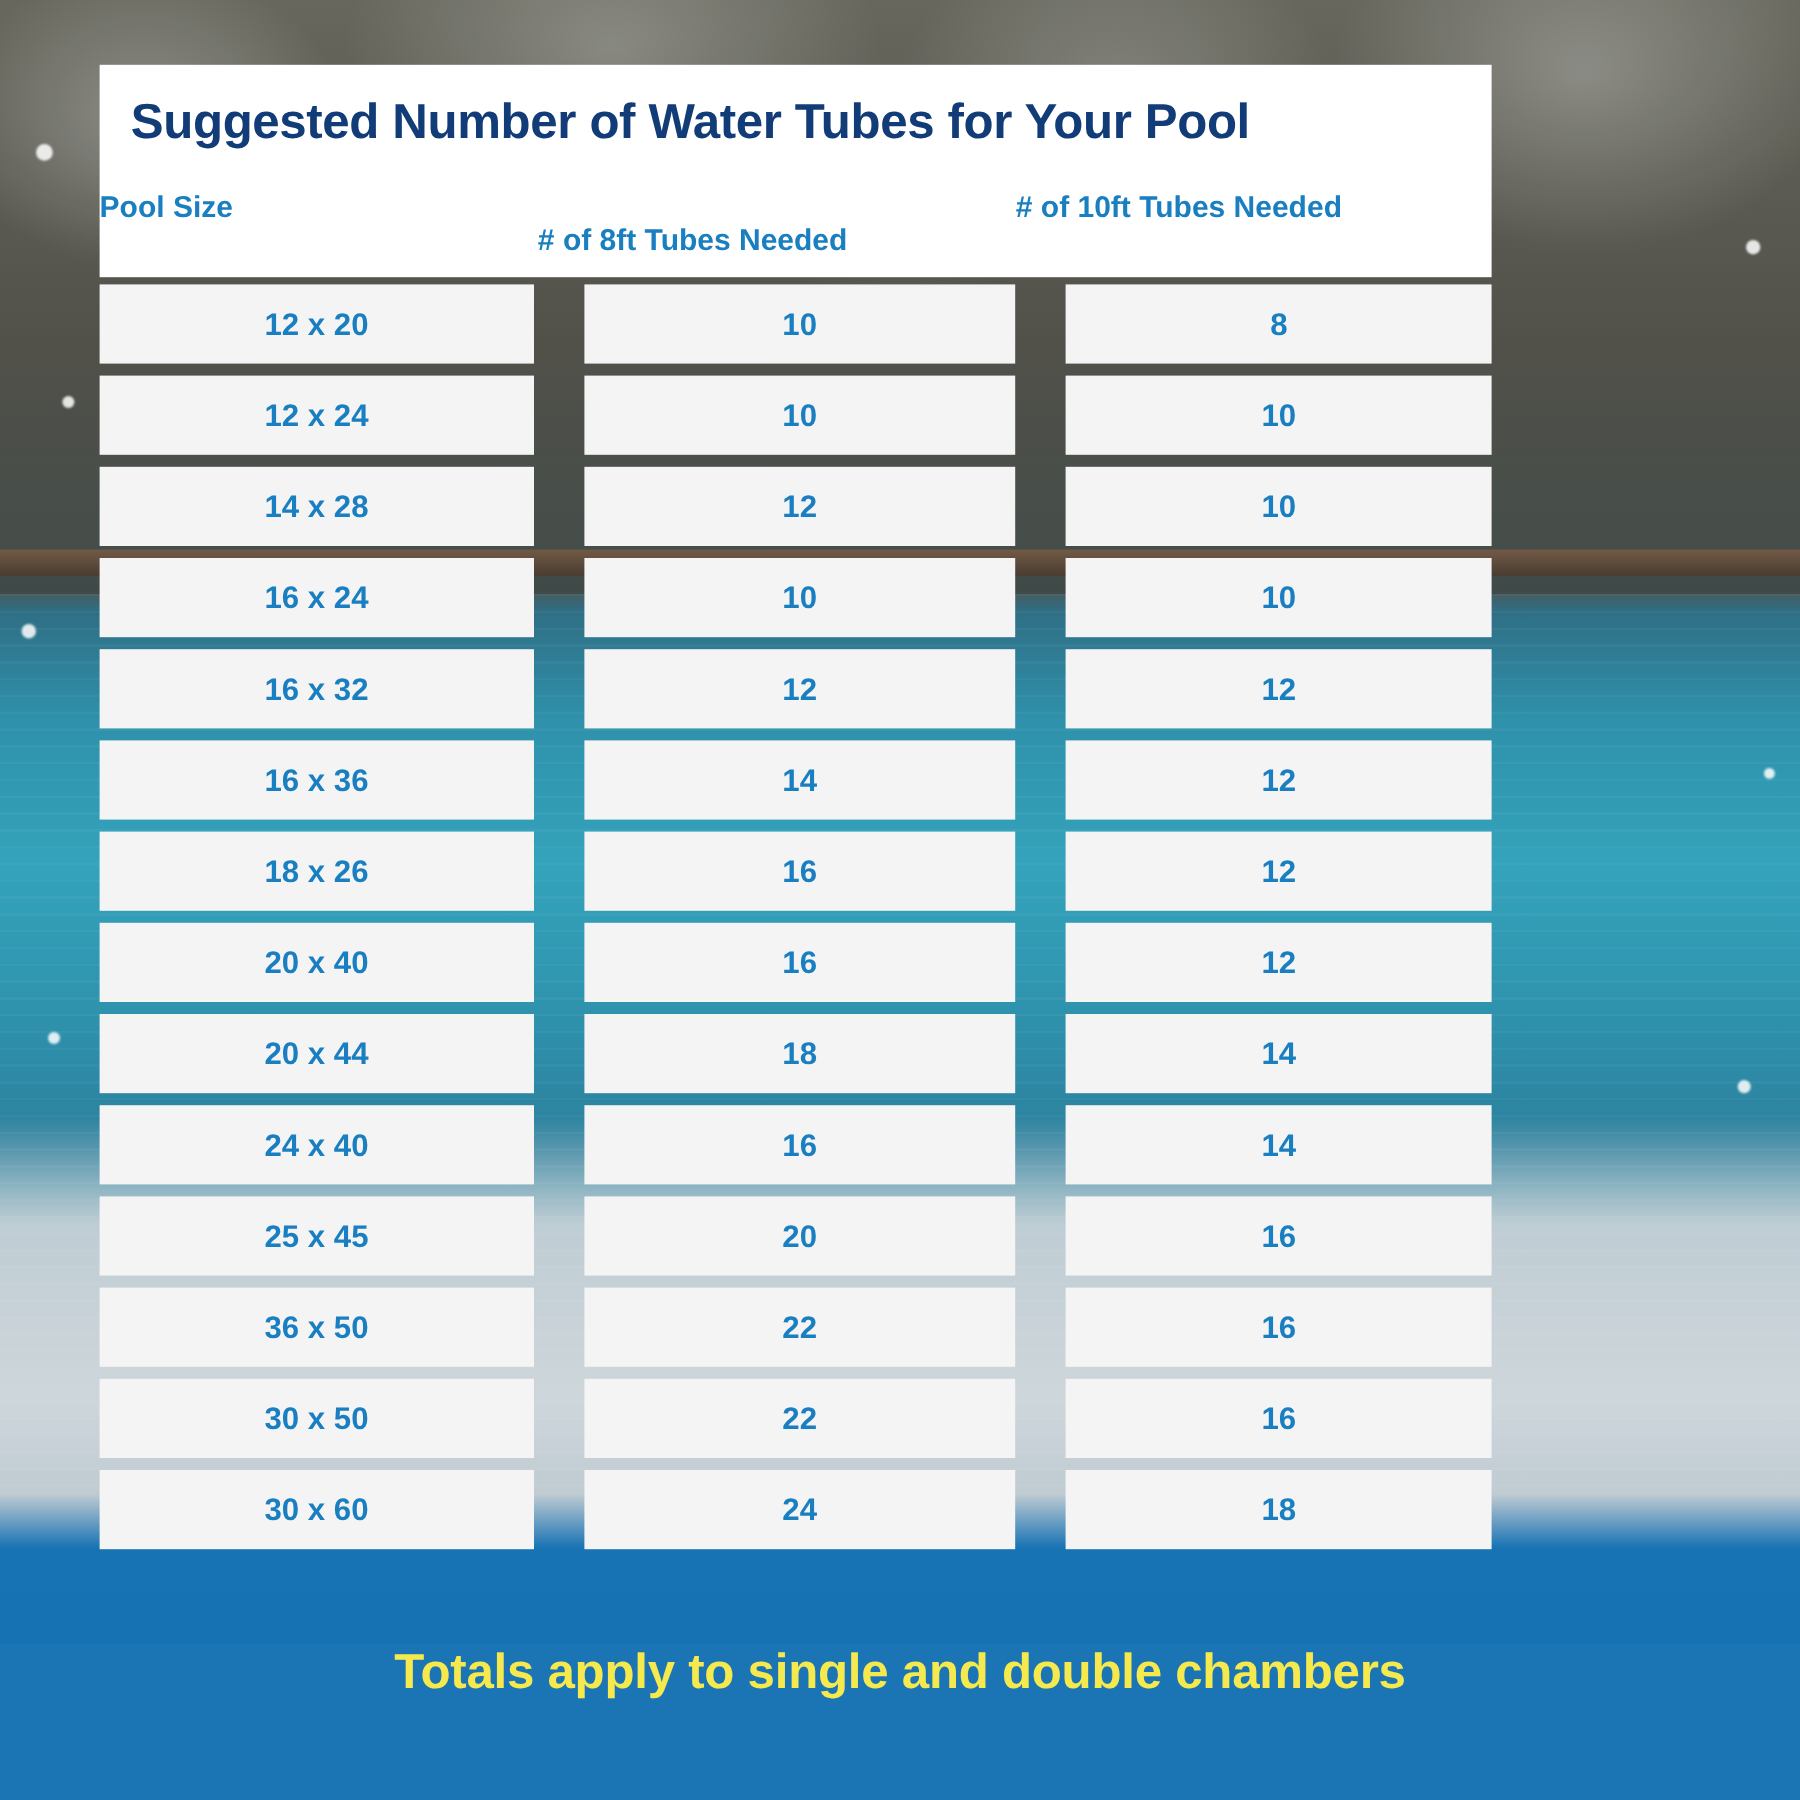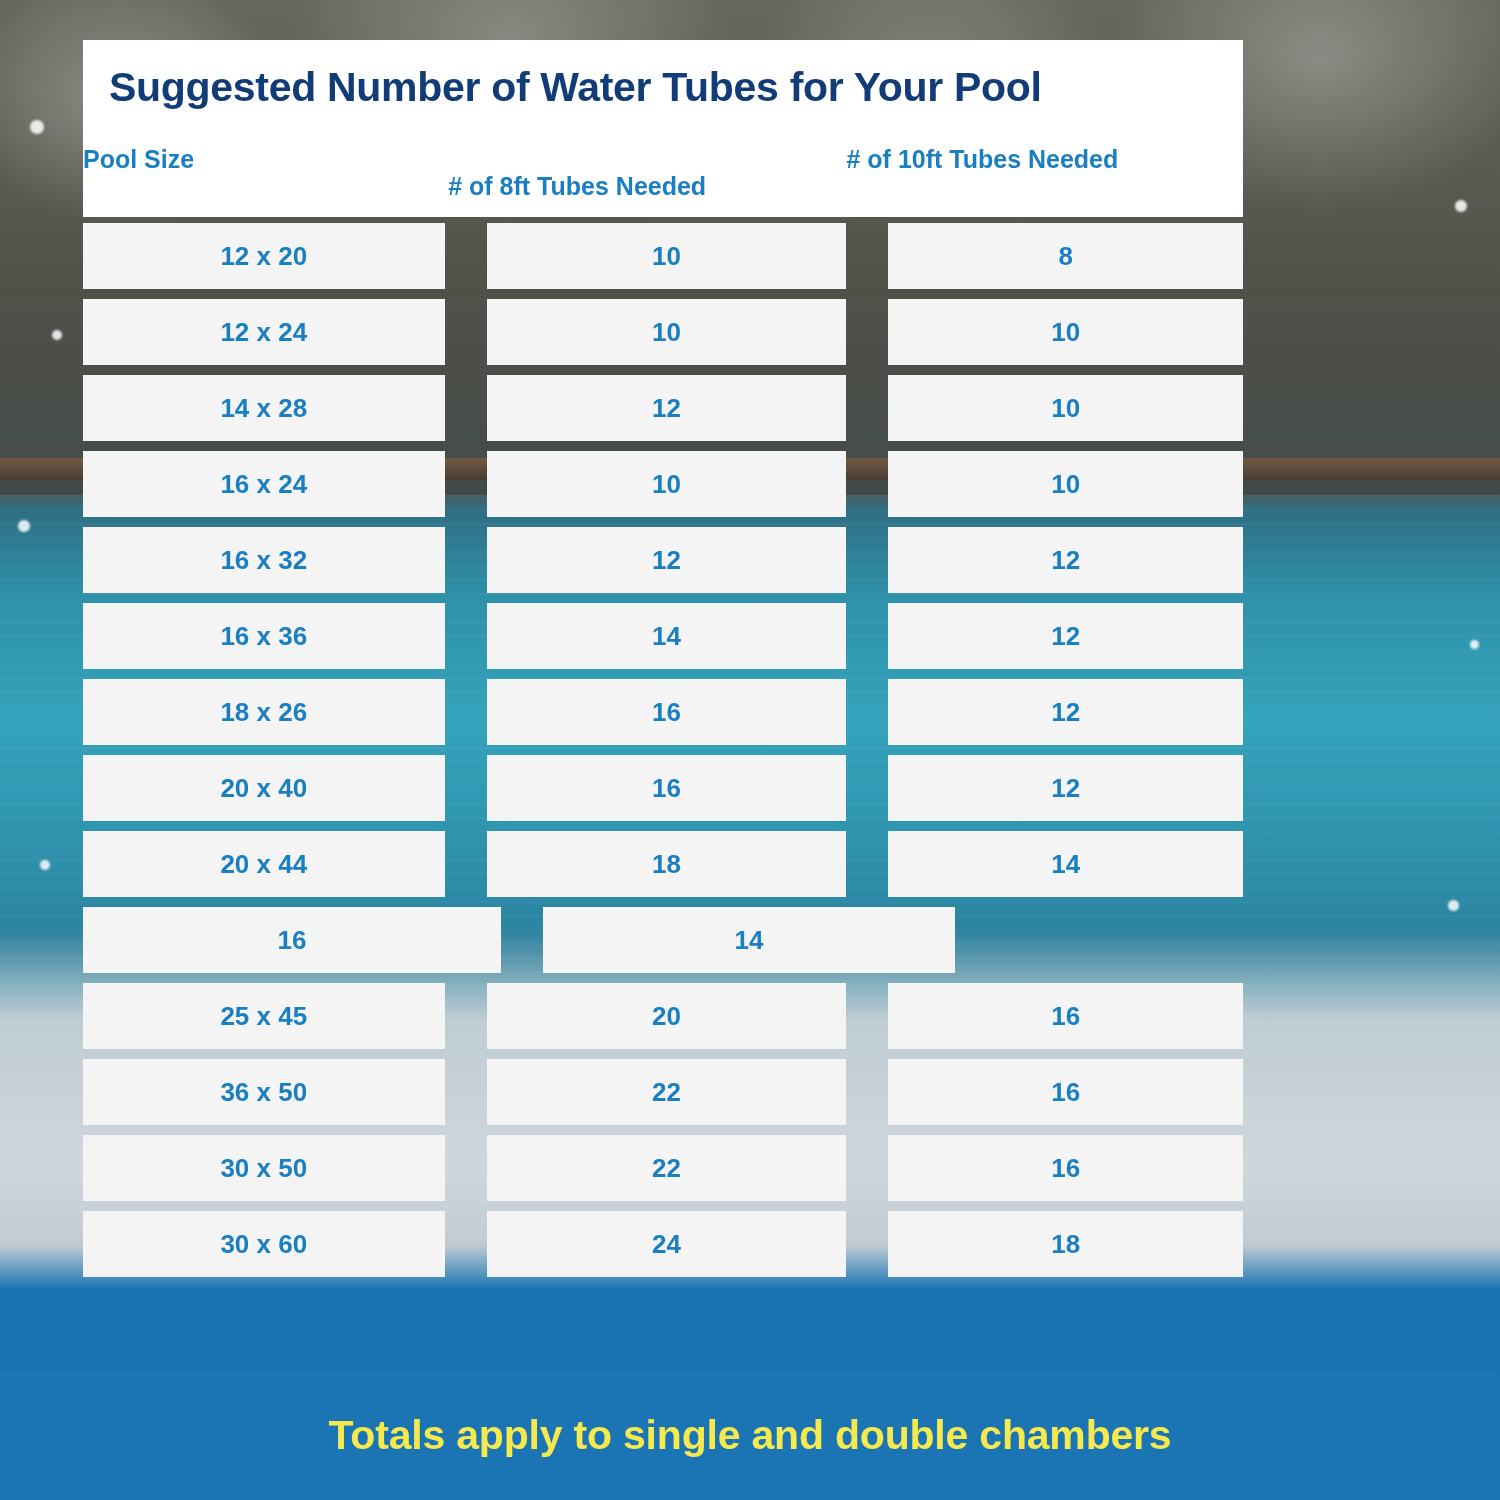--- a/index.html
+++ b/index.html
@@ -88,21 +88,21 @@
     position: absolute;
     background: rgba(255,255,255,0.85);
     border-radius: 50%;
     filter: blur(1px);
   }
 
   
   .card {
     position: absolute;
     left: 83px;
-    top: 40px;
+    top: 54px;
     width: 1160px;
   }
 
   .title-bar {
     background: #ffffff;
     padding: 24px 26px 20px 26px;
   }
   .title {
     color: #123c78;
     font-size: 41px;
@@ -148,21 +148,20 @@
   .cell-c { width: 412px; }
 
   .footer-banner {
     position: absolute;
     left: 0;
     right: 0;
     bottom: 0;
     height: 130px;
     background: #1b74b4;
     display: flex;
-    align-items: center;
     justify-content: center;
   }
   .footer-text {
     color: #f5e94e;
     font-size: 41px;
     font-weight: bold;
     letter-spacing: -0.2px;
     white-space: nowrap;
   }
 </style>
@@ -236,20 +235,21 @@
         <div class="cell cell-a">20 x 40</div>
         <div class="cell cell-b">16</div>
         <div class="cell cell-c">12</div>
       </div>
       <div class="row">
         <div class="cell cell-a">20 x 44</div>
         <div class="cell cell-b">18</div>
         <div class="cell cell-c">14</div>
       </div>
       <div class="row">
+        <div class="cell cell-a">24 x 40</div>
         <div class="cell cell-b">16</div>
         <div class="cell cell-c">14</div>
       </div>
       <div class="row">
         <div class="cell cell-a">25 x 45</div>
         <div class="cell cell-b">20</div>
         <div class="cell cell-c">16</div>
       </div>
       <div class="row">
         <div class="cell cell-a">36 x 50</div>

